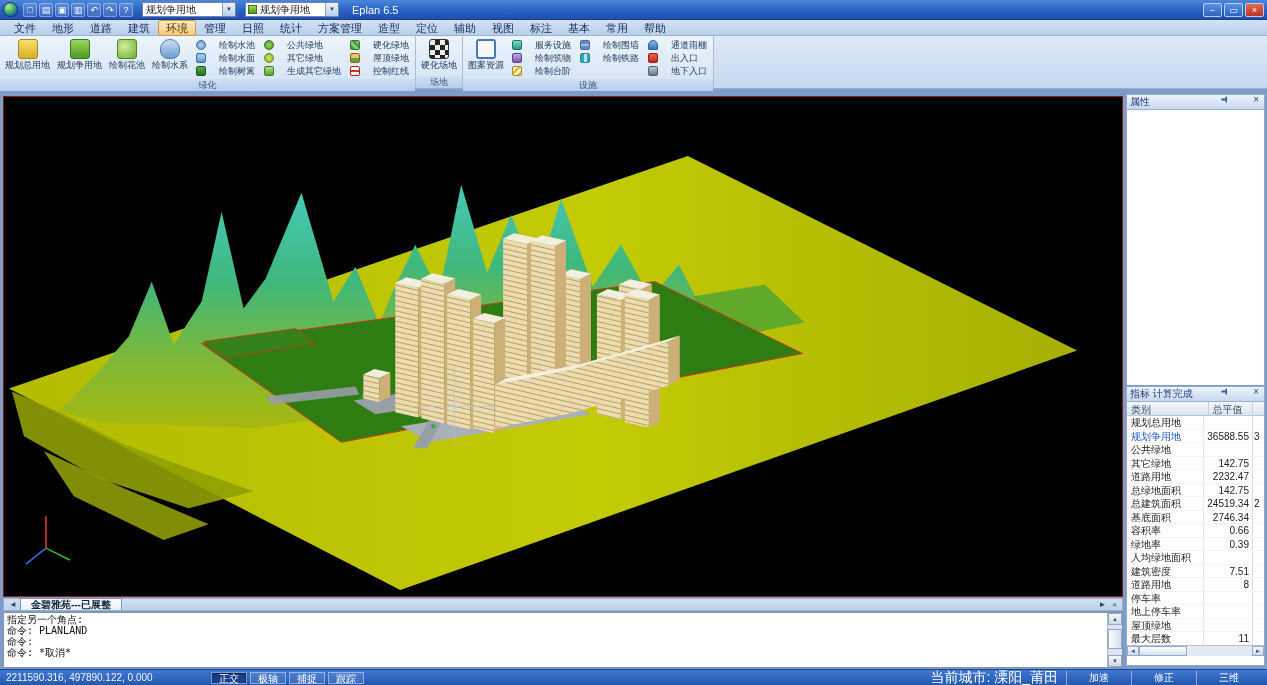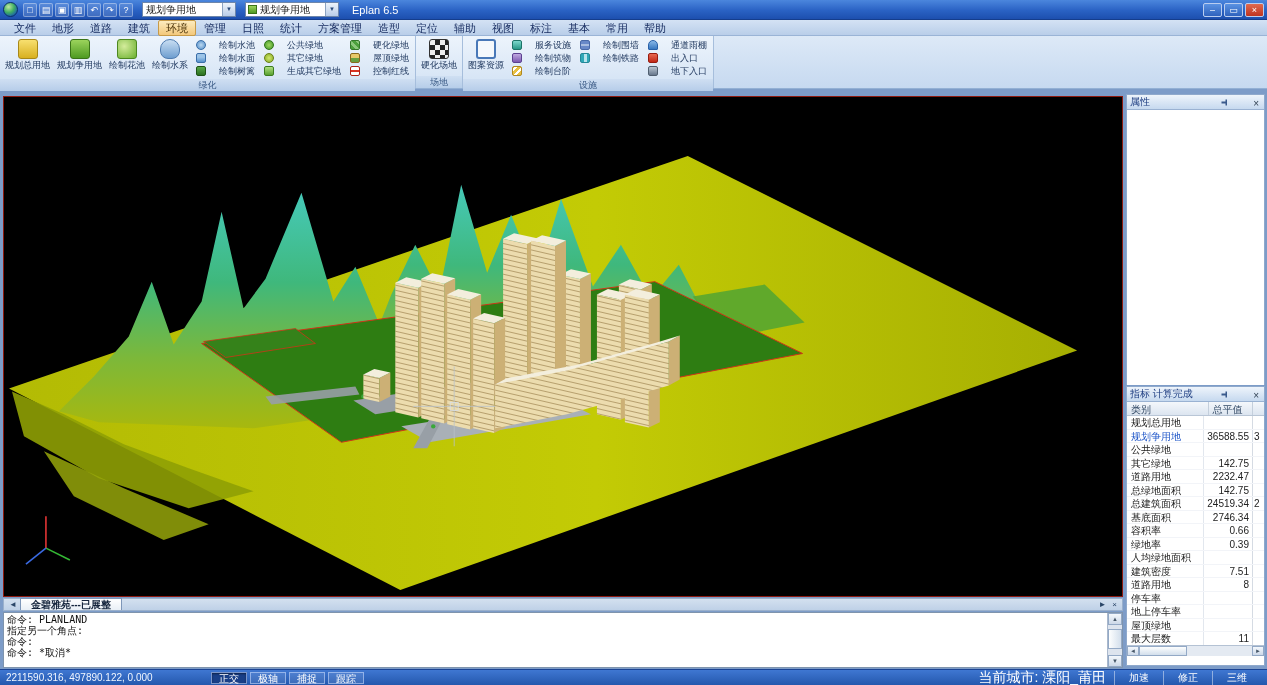--- a/index.html
+++ b/index.html
@@ -70,21 +70,21 @@
   .i-canopy{background:linear-gradient(#88b8e8,#3878c0);border:1px solid #2860a8;border-radius:50% 50% 10% 10%}
   .i-entrance-exit{background:linear-gradient(#e86850,#c02818);border:1px solid #981c10}
   .i-underground-entrance{background:linear-gradient(#b8c4d0,#68788c);border:1px solid #505f70}
 
   
   .viewport{position:absolute;left:3px;top:96px;width:1120px;height:501px;background:#000;border:1px solid #8e1a10;cursor:crosshair}
   .viewport svg{position:absolute;left:0;top:0;width:100%;height:100%}
 
   
   .panel{position:absolute;background:#fff;border:1px solid #8fa9cc}
-  .phead{height:15px;display:flex;align-items:flex-end;gap:20px;padding:0 3px;
+  .phead{height:15px;display:flex;align-items:flex-start;gap:20px;padding:0 3px;
     background:linear-gradient(#eef4fb,#c6d9ef);border-bottom:1px solid #9ab2d2;font-size:10px;color:#1c3c80}
   .phead .ptitle{flex:1;white-space:nowrap;overflow:hidden}
   .phx{font-size:10px;line-height:10px;color:#345;cursor:pointer;padding:0 2px}
   #props{left:1126px;top:94px;width:139px;height:291px}
   #props .pbody{height:275px;background:#fff}
   #indic{left:1126px;top:386px;width:139px;height:280px}
   .tblhead{display:flex;height:14px;background:linear-gradient(#f4f7fb,#dce5f0);border-bottom:1px solid #b9c6d6;font-size:10px;color:#334a66}
   .tblhead span{padding:1px 4px;border-right:1px solid #c4cfdc;white-space:nowrap;overflow:hidden}
   .th1{width:92px}.th2{width:49px}.th3{width:12px;border-right:0!important}
   .tbody{height:229px;overflow:hidden;background:#fff}
@@ -118,21 +118,21 @@
   
   .statusbar{position:absolute;left:0;top:669px;width:1267px;height:16px;display:flex;align-items:center;
     background:linear-gradient(#3f77d2,#2458ad);border-top:1px solid #1c4494;padding:0 6px;color:#fff}
   .coords{font-size:10px;color:#f0f6ff;width:205px;white-space:nowrap}
   .toggles{display:flex}
   .toggle{padding:0 7px;height:12px;line-height:11px;font-size:10px;color:#fff;background:rgba(255,255,255,.10);
     border:1px solid rgba(205,223,255,.55);margin-right:3px;cursor:pointer}
   .toggle.on{background:#193f87;box-shadow:inset 0 1px 2px rgba(0,0,0,.45)}
   .city{margin-left:auto;font-size:14px;white-space:nowrap}
   .sritems{display:flex;margin-left:8px}
-  .sritem{font-size:10px;padding:0 14px;border-left:1px solid rgba(255,255,255,.45);cursor:pointer;white-space:nowrap}
+  .sritem{font-size:10px;padding:0 22px;border-left:1px solid rgba(255,255,255,.45);cursor:pointer;white-space:nowrap}
 </style>
 </head>
 <body>
 
 <div class="titlebar">
   <div class="logo"></div>
   <div class="qicons">
       <span class="qicon">□</span>
       <span class="qicon">▤</span>
       <span class="qicon">▣</span>
@@ -540,22 +540,22 @@
 <div class="tabbar">
   <span class="navarr">◄</span>
   <span class="doctab">金碧雅苑---已展整</span>
   <span class="tabspacer"></span>
   <span class="navarr">►</span>
   <span class="navarr">×</span>
 </div>
 
 <div class="cmd">
   <div class="cmdtext">
+      <div class="cmdline">指定另一个角点:</div>
       <div class="cmdline">命令: PLANLAND</div>
-      <div class="cmdline">指定另一个角点:</div>
       <div class="cmdline">命令:</div>
       <div class="cmdline">命令: *取消*</div>
     </div>
   <div class="vscroll">
     <span class="vbtn">▲</span>
     <span class="vtrack">
         <span class="vthumb"></span>
       </span>
     <span class="vbtn">▼</span>
   </div>

